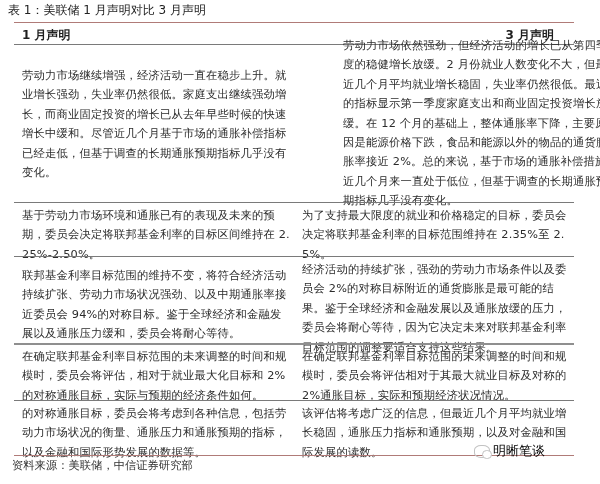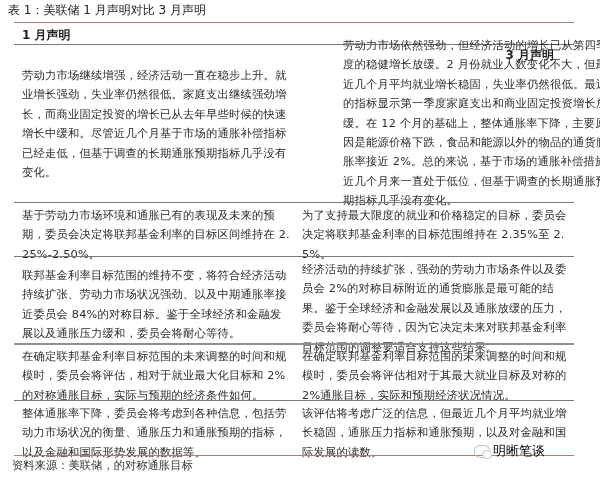--- a/index.html
+++ b/index.html
@@ -16,21 +16,21 @@
     position: absolute; left: 14px; width: 560px; height: 1px;
   }
   .rule.red { background: #b07b78; }
   .rule.grey { background: #7a7a7a; }
   .rule.thick { height: 2px; background: #8f8f8f; }
   .hdr {
     position: absolute; top: 27px; font-size: 12px; font-weight: bold;
     line-height: 16px; color: #1e1e1e;
   }
   .hdr.left { left: 22px; }
-  .hdr.right { right: 46px; text-align: center; margin-top: 20px; }
+  .hdr.right { right: 46px; text-align: center; }
   .cell {
     position: absolute; font-size: 11.3px; line-height: 19.4px;
     color: #2b2b2b; letter-spacing: 0.2px;
     word-break: break-all;
   }
   .cell.l { left: 22px; width: 268px; }
   .cell.r { left: 302px; width: 266px; }
   .source {
     position: absolute; left: 12px; top: 455px; font-size: 11.3px; line-height: 16px; color: #333;
   }
@@ -60,30 +60,30 @@
 <div class="rule grey" style="top:44px;"></div>
 
 <div class="cell l" style="top:66px;">劳动力市场继续增强，经济活动一直在稳步上升。就业增长强劲，失业率仍然很低。家庭支出继续强劲增长，而商业固定投资的增长已从去年早些时候的快速增长中缓和。尽管近几个月基于市场的通胀补偿指标已经走低，但基于调查的长期通胀预期指标几乎没有变化。</div>
 <div class="cell r" style="top:36px;margin-left:41px;">劳动力市场依然强劲，但经济活动的增长已从第四季度的稳健增长放缓。2 月份就业人数变化不大，但最近几个月平均就业增长稳固，失业率仍然很低。最近的指标显示第一季度家庭支出和商业固定投资增长放缓。在 12 个月的基础上，整体通胀率下降，主要原因是能源价格下跌，食品和能源以外的物品的通货膨胀率接近 2%。总的来说，基于市场的通胀补偿措施近几个月来一直处于低位，但基于调查的长期通胀预期指标几乎没有变化。</div>
 <div class="rule grey" style="top:202px;"></div>
 
 <div class="cell l" style="top:206px;">基于劳动力市场环境和通胀已有的表现及未来的预期，委员会决定将联邦基金利率的目标区间维持在 2.25%-2.50%。</div>
 <div class="cell r" style="top:206px;">为了支持最大限度的就业和价格稳定的目标，委员会决定将联邦基金利率的目标范围维持在 2.35%至 2.5%。</div>
 <div class="rule grey" style="top:256px;"></div>
 
-<div class="cell l" style="top:266px;">联邦基金利率目标范围的维持不变，将符合经济活动持续扩张、劳动力市场状况强劲、以及中期通胀率接近委员会 84%的对称目标。鉴于全球经济和金融发展以及通胀压力缓和，委员会将耐心等待。</div>
+<div class="cell l" style="top:266px;">联邦基金利率目标范围的维持不变，将符合经济活动持续扩张、劳动力市场状况强劲、以及中期通胀率接近委员会 94%的对称目标。鉴于全球经济和金融发展以及通胀压力缓和，委员会将耐心等待。</div>
 <div class="cell r" style="top:260px;">经济活动的持续扩张，强劲的劳动力市场条件以及委员会 2%的对称目标附近的通货膨胀是最可能的结果。鉴于全球经济和金融发展以及通胀放缓的压力，委员会将耐心等待，因为它决定未来对联邦基金利率目标范围的调整要适合支持这些结果。</div>
 <div class="rule thick" style="top:343px;"></div>
 
 <div class="cell l" style="top:347px;">在确定联邦基金利率目标范围的未来调整的时间和规模时，委员会将评估，相对于就业最大化目标和 2%的对称通胀目标，实际与预期的经济条件如何。</div>
 <div class="cell r" style="top:347px;">在确定联邦基金利率目标范围的未来调整的时间和规模时，委员会将评估相对于其最大就业目标及对称的 2%通胀目标，实际和预期经济状况情况。</div>
 <div class="rule grey" style="top:400px;"></div>
 
-<div class="cell l" style="top:404px;">整体通胀率下降，委员会将考虑到各种信息，包括劳动力市场状况的衡量、通胀压力和通胀预期的指标，以及金融和国际形势发展的数据等。</div>
+<div class="cell l" style="top:404px;">的对称通胀目标，委员会将考虑到各种信息，包括劳动力市场状况的衡量、通胀压力和通胀预期的指标，以及金融和国际形势发展的数据等。</div>
 <div class="cell r" style="top:404px;">该评估将考虑广泛的信息，但最近几个月平均就业增长稳固，通胀压力指标和通胀预期，以及对金融和国际发展的读数。</div>
 <div class="rule red" style="top:455px;"></div>
 
-<div class="source" style="top:458px;">资料来源：美联储，的对称通胀目标</div>
+<div class="source" style="top:458px;">资料来源：美联储，中信证券研究部</div>
 
 <div class="watermark">
   <span class="wm-icon"></span>
   <span>明晰笔谈</span>
 </div>
 
 </body></html>

